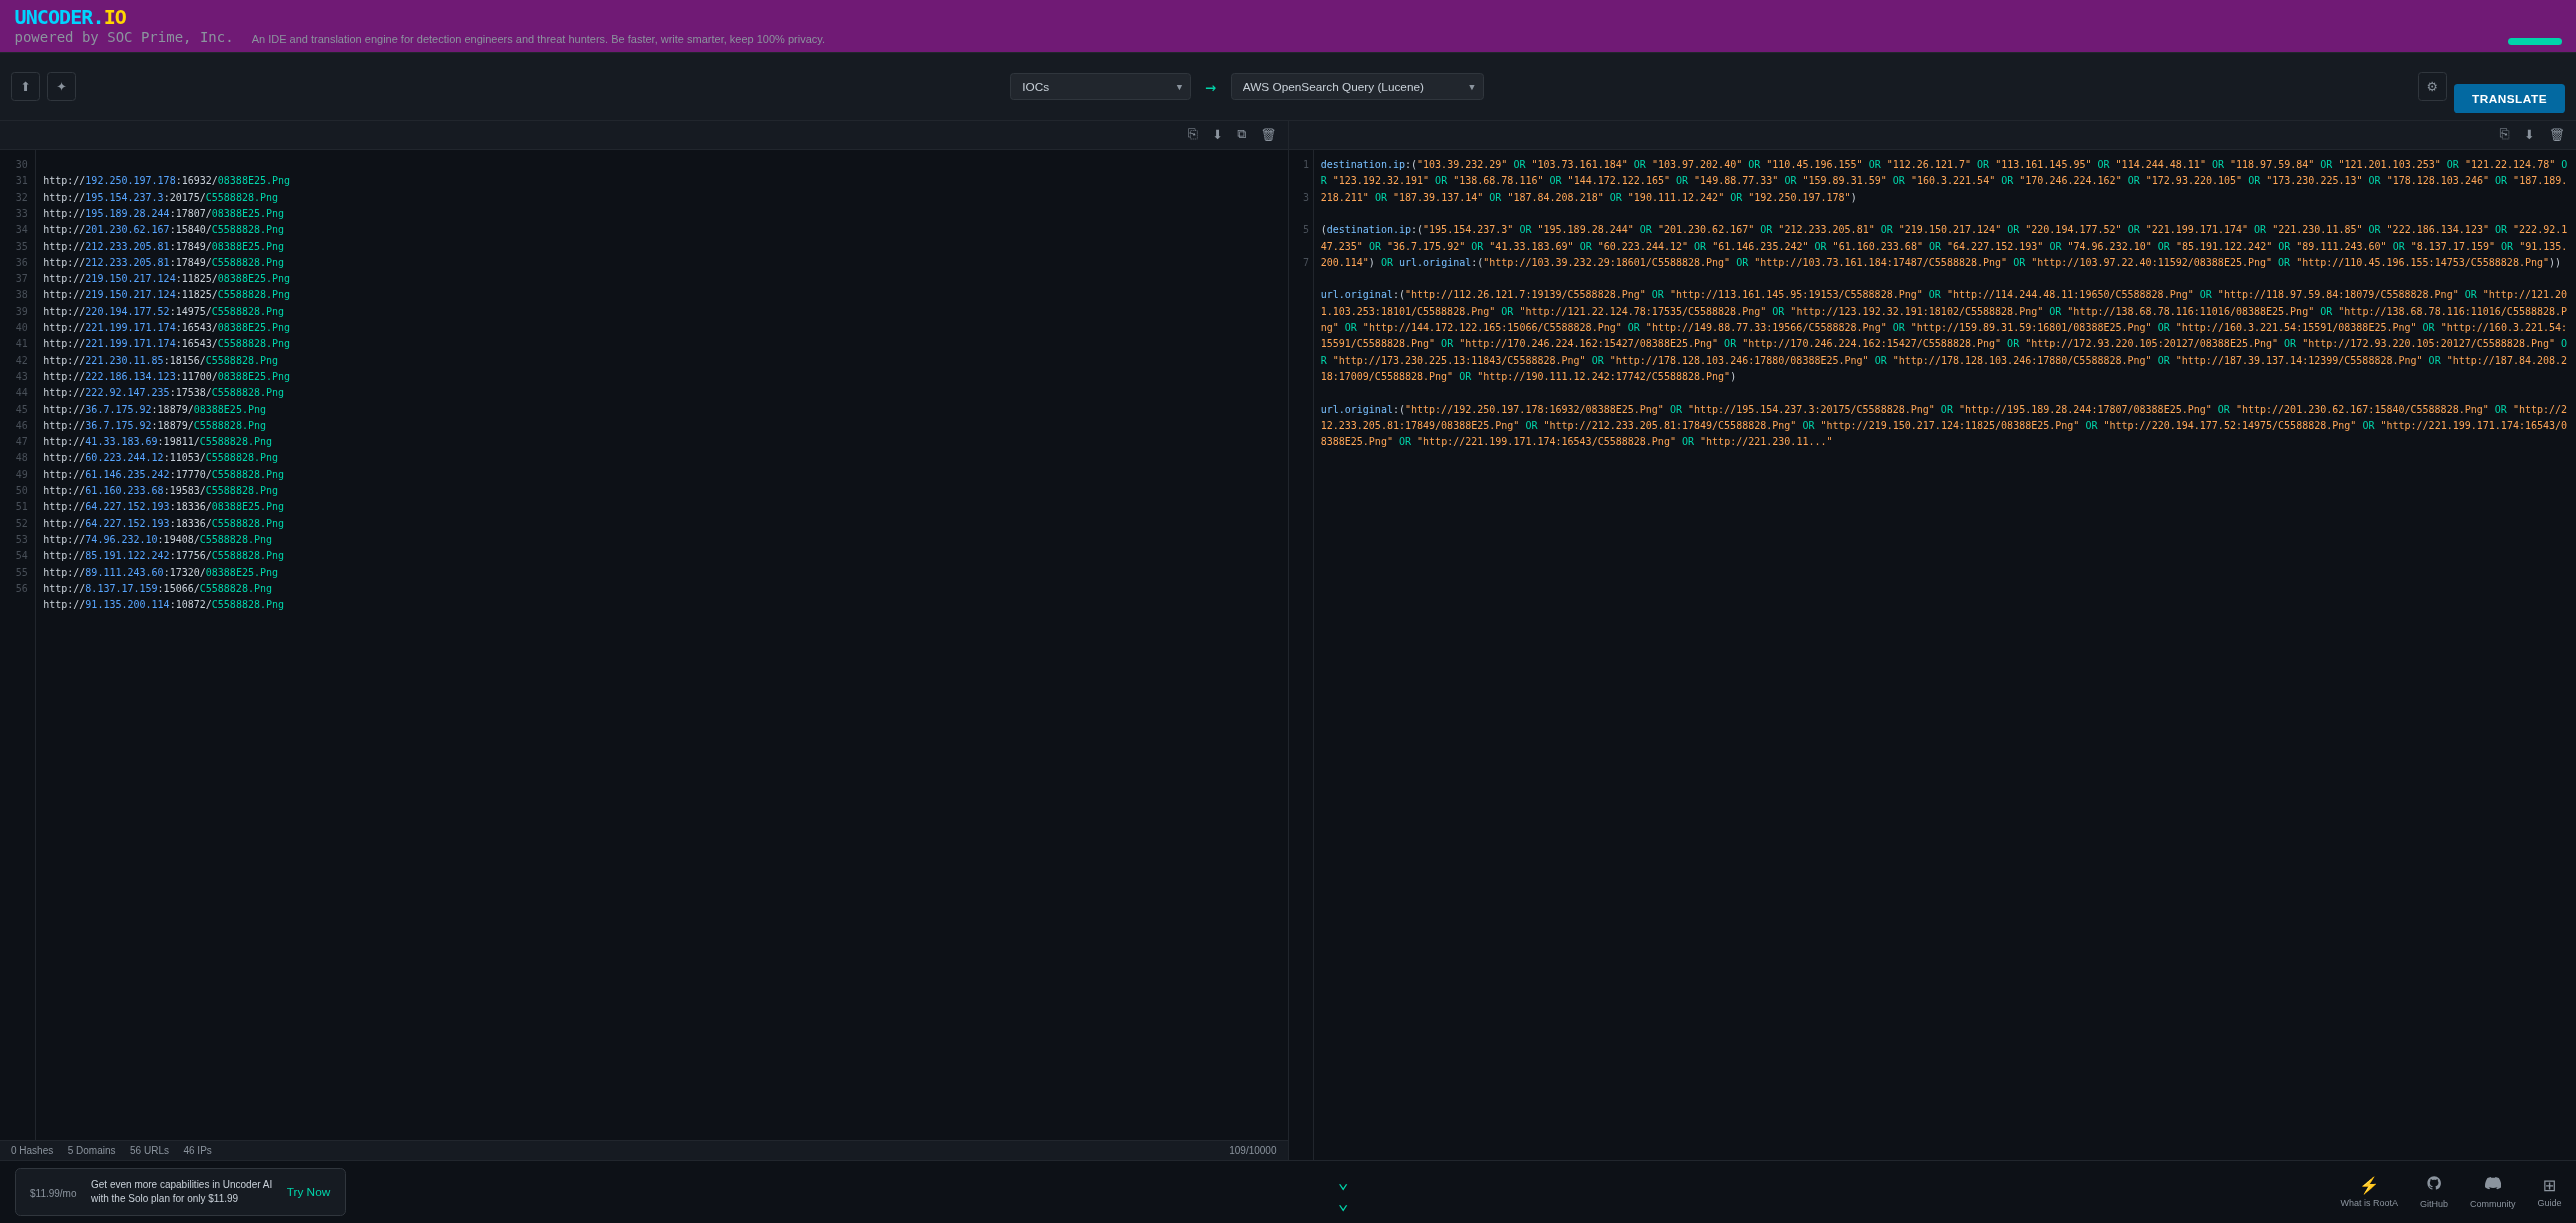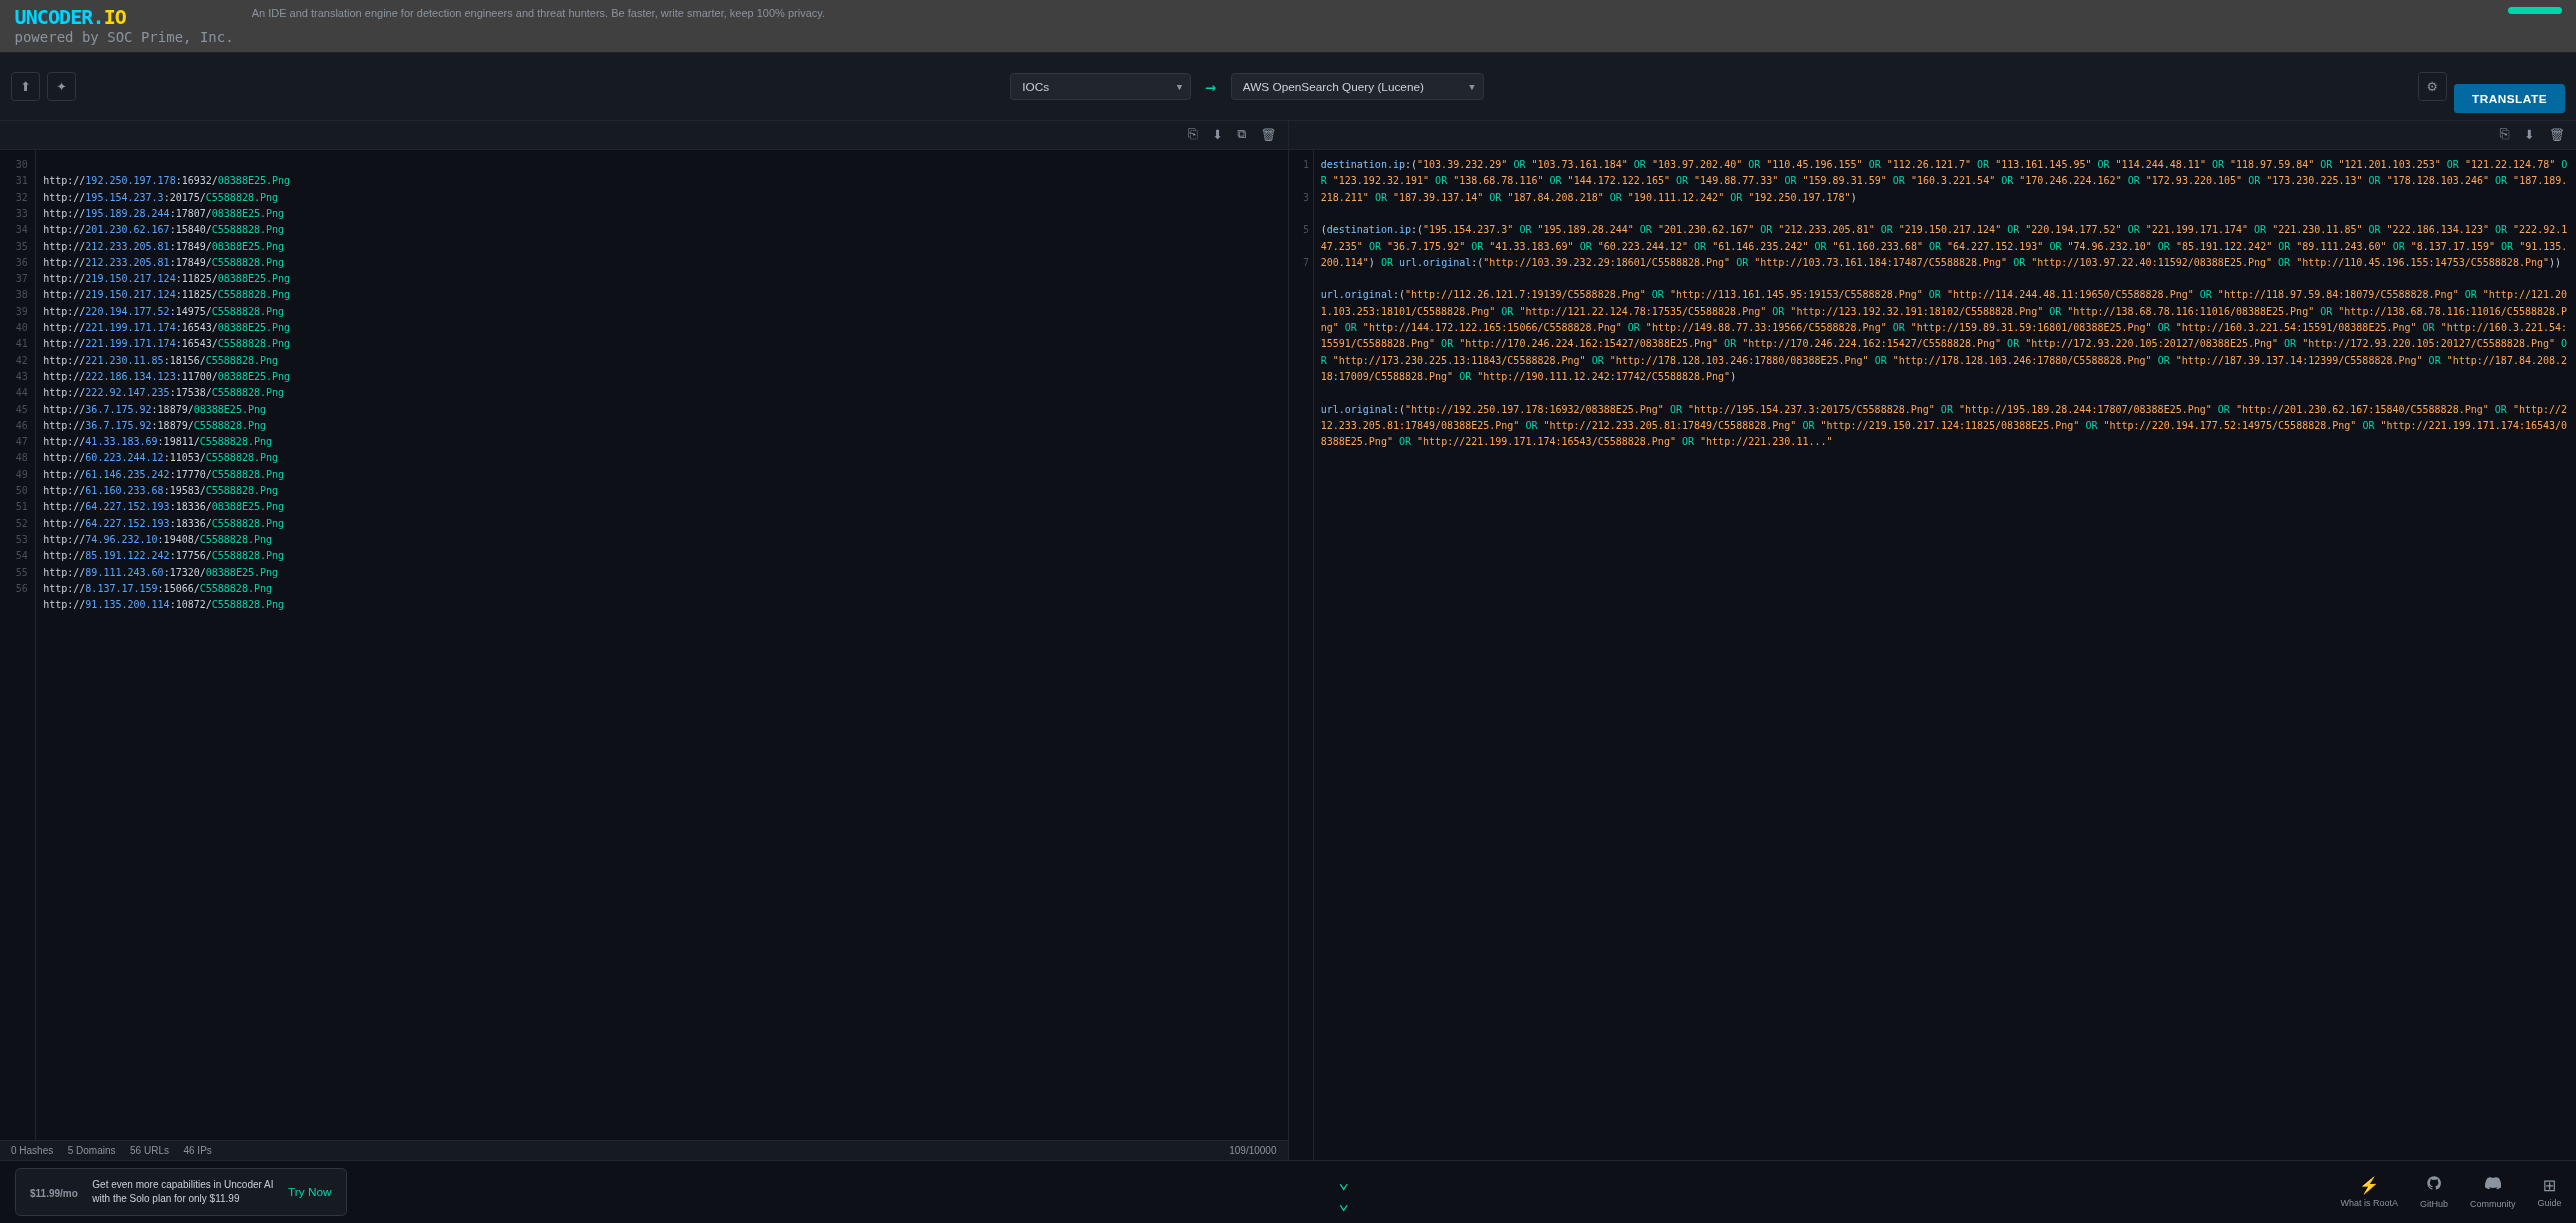--- a/index.html
+++ b/index.html
@@ -9,25 +9,25 @@
       font-family: 'Consolas', 'Monaco', monospace;
       font-size: 11px;
       height: 100vh;
       overflow: hidden;
       display: flex;
       flex-direction: column;
     }
 
     
     .header {
-      background: #404040;
+      background: #701a75;
       border-bottom: 0.9px solid #21262d;
       padding: 7.2px 14.5px;
       display: flex;
-      align-items: flex-start;
+      align-items: flex-end;
       gap: 18px;
       min-height: 51px;
     }
     .logo-container {
       display: flex;
       flex-direction: column;
       min-width: 145px;
     }
     .logo {
       font-size: 20px;
@@ -239,21 +239,21 @@
       padding: 9px 14.5px;
       display: flex;
       align-items: center;
       gap: 14.5px;
       flex: 0 0 auto;
       max-width: 453px;
     }
     .promo-price {
       color: #ffd700;
       font-size: 18px;
-      font-weight: bold;
+      font-weight: normal;
       font-family: Arial, sans-serif;
       white-space: nowrap;
     }
     .promo-price span {
       font-size: 10px;
       color: #8b949e;
     }
     .promo-text {
       color: #c9d1d9;
       font-size: 10px;

